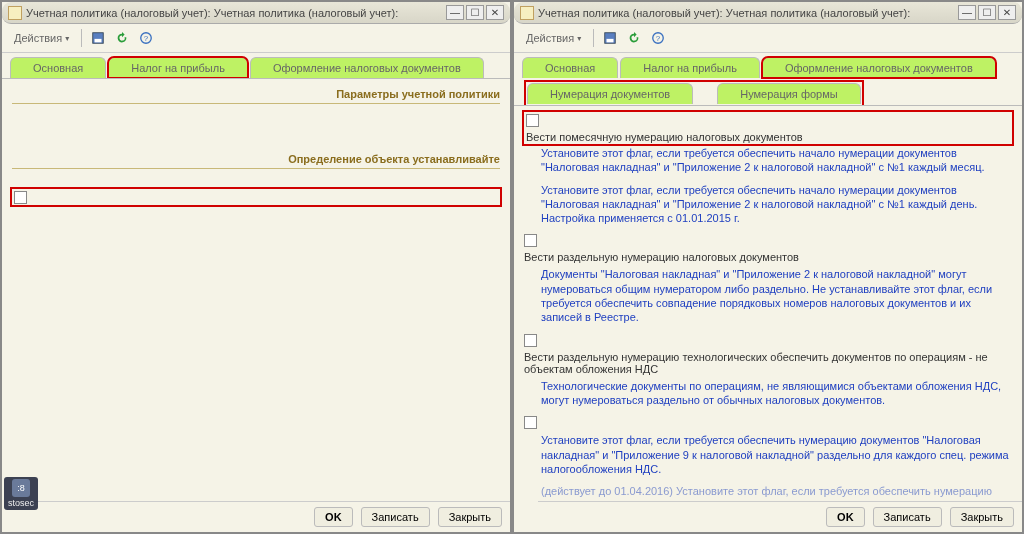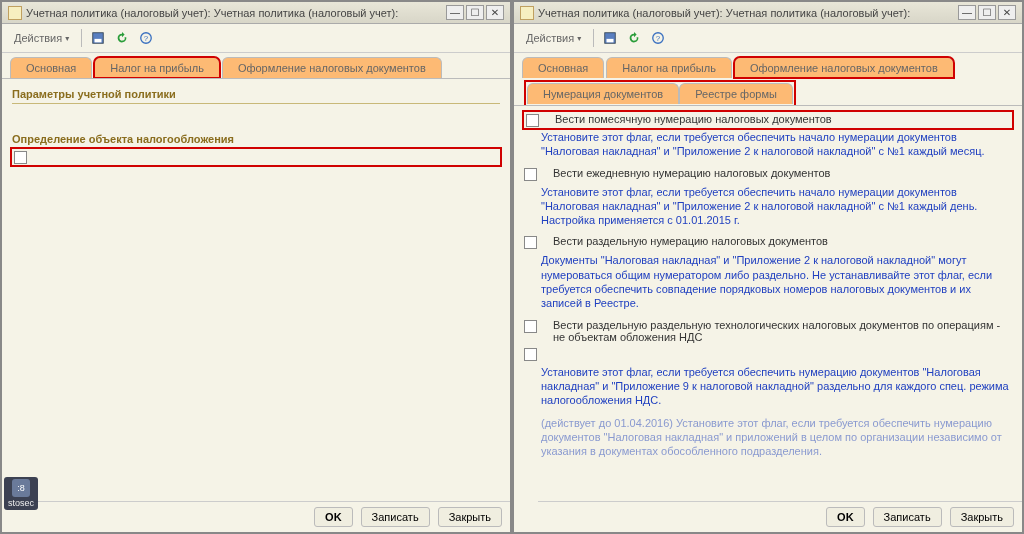--- a/index.html
+++ b/index.html
@@ -24,20 +24,21 @@
     position: relative;
   }
   .titlebar {
     background: linear-gradient(#e8e6d8, #d8d6c8);
     border-bottom: 1px solid #aaa;
     padding: 3px 6px;
     display: flex;
     align-items: center;
     font-size: 11px;
     color: #444;
+    border-radius: 9px;
   }
   .titlebar .icon {
     width: 14px; height: 14px;
     background: #f7efc0;
     border: 1px solid #c0a060;
     margin-right: 4px;
   }
   .titlebar-title { flex: 1; white-space: nowrap; overflow: hidden; text-overflow: ellipsis; }
   .win-controls { display: flex; gap: 2px; }
   .win-btn {
@@ -69,64 +70,67 @@
     border-radius: 3px;
     cursor: pointer;
   }
   .tb-icon svg { width: 14px; height: 14px; }
   .tabs {
     display: flex;
     padding: 4px 8px 0 8px;
     gap: 2px;
   }
   .tab {
-    padding: 4px 15px;
-    background: #fdba74;
+    padding: 4px 22px;
+    background: #bef264;
     border: 1px solid #bbb;
     border-bottom: none;
     border-radius: 6px 6px 0 0;
     color: #666;
     cursor: pointer;
     font-size: 11px;
   }
   .tab.highlight-red {
     outline: 2px solid #d00000;
     outline-offset: -1px;
   }
   .sub-tabs {
     display: flex;
     padding: 4px 8px 0 12px;
     gap: 2px;
   }
   .sub-tabs-wrap {
     outline: 2px solid #d00000;
     display: inline-flex;
     padding: 1px;
+    gap: 24px;
   }
   .content {
     flex: 1;
     padding: 6px 10px;
     overflow-y: auto;
     border-top: 1px solid #bbb;
     background: #f5f3e7;
   }
   .content.scroll { overflow-y: scroll; }
   .section-heading {
     color: #8a6d1e;
     font-weight: bold;
     border-bottom: 1px solid #c8b878;
     padding: 3px 0;
-    margin-bottom: 0;
-    font-size: 11px;
+    margin-bottom: 20px;
+    font-size: 11px;
+    text-align: right;
   }
   .check-row {
     display: flex;
-    gap: 16px;
+    gap: 4px;
     padding: 2px 0;
     align-items: flex-start;
+    flex-direction: column;
   }
   .check-row.highlight-red {
     outline: 2px solid #d00000;
     padding: 1px 2px;
   }
   .chk {
     width: 13px; height: 13px;
     border: 1px solid #888;
     background: #fff;
     flex-shrink: 0;
@@ -223,21 +227,21 @@
 
   <div class="tabs">
     <div class="tab">Основная</div>
     <div class="tab highlight-red">Налог на прибыль</div>
     <div class="tab">Оформление налоговых документов</div>
   </div>
 
   <div class="content">
     <div class="section-heading">Параметры учетной политики</div>
     <div style="height:26px"></div>
-    <div class="section-heading">Определение объекта налогообложения</div>
+    <div class="section-heading">Определение объекта устанавливайте</div>
     <div class="check-row highlight-red">
       <div class="chk"></div>
     </div>
   </div>
 
   <div class="footer">
     <div class="footer-btn primary">OK</div>
     <div class="footer-btn">Записать</div>
     <div class="footer-btn">Закрыть</div>
   </div>
@@ -285,47 +289,44 @@
 
   <div class="tabs">
     <div class="tab">Основная</div>
     <div class="tab">Налог на прибыль</div>
     <div class="tab highlight-red">Оформление налоговых документов</div>
   </div>
 
   <div class="sub-tabs">
     <span class="sub-tabs-wrap">
       <div class="tab">Нумерация документов</div>
-      <div class="tab">Реестре формы</div>
+      <div class="tab">Нумерация формы</div>
     </span>
   </div>
 
   <div class="content scroll">
     <div class="check-row highlight-red">
       <div class="chk"></div>
       <div class="chk-label">Вести помесячную нумерацию налоговых документов</div>
     </div>
     <div class="desc">Установите этот флаг, если требуется обеспечить начало нумерации документов "Налоговая накладная" и "Приложение 2 к налоговой накладной" с №1 каждый месяц.</div>
 
+    <div class="desc">Установите этот флаг, если требуется обеспечить начало нумерации документов "Налоговая накладная" и "Приложение 2 к налоговой накладной" с №1 каждый день. Настройка применяется с 01.01.2015 г.</div>
+
     <div class="check-row">
       <div class="chk"></div>
-      <div class="chk-label">Вести ежедневную нумерацию налоговых документов</div>
-    </div>
-    <div class="desc">Установите этот флаг, если требуется обеспечить начало нумерации документов "Налоговая накладная" и "Приложение 2 к налоговой накладной" с №1 каждый день. Настройка применяется с 01.01.2015 г.</div>
+      <div class="chk-label">Вести раздельную нумерацию налоговых документов</div>
+    </div>
+    <div class="desc">Документы "Налоговая накладная" и "Приложение 2 к налоговой накладной" могут нумероваться общим нумератором либо раздельно. Не устанавливайте этот флаг, если требуется обеспечить совпадение порядковых номеров налоговых документов и их записей в Реестре.</div>
 
     <div class="check-row">
       <div class="chk"></div>
-      <div class="chk-label">Вести раздельную нумерацию налоговых документов</div>
-    </div>
-    <div class="desc">Документы "Налоговая накладная" и "Приложение 2 к налоговой накладной" могут нумероваться общим нумератором либо раздельно. Не устанавливайте этот флаг, если требуется обеспечить совпадение порядковых номеров налоговых документов и их записей в Реестре.</div>
-
-    <div class="check-row">
-      <div class="chk"></div>
-      <div class="chk-label">Вести раздельную раздельную технологических налоговых документов по операциям - не объектам обложения НДС</div>
-    </div>
+      <div class="chk-label">Вести раздельную нумерацию технологических обеспечить документов по операциям - не объектам обложения НДС</div>
+    </div>
+    <div class="desc">Технологические документы по операциям, не являющимися объектами обложения НДС, могут нумероваться раздельно от обычных налоговых документов.</div>
 
     <div class="check-row">
       <div class="chk"></div>
     </div>
     <div class="desc">Установите этот флаг, если требуется обеспечить нумерацию документов "Налоговая накладная" и "Приложение 9 к налоговой накладной" раздельно для каждого спец. режима налогообложения НДС.</div>
 
     <div class="desc disabled">(действует до 01.04.2016) Установите этот флаг, если требуется обеспечить нумерацию документов "Налоговая накладная" и приложений в целом по организации независимо от указания в документах обособленного подразделения.</div>
 
   </div>
 

